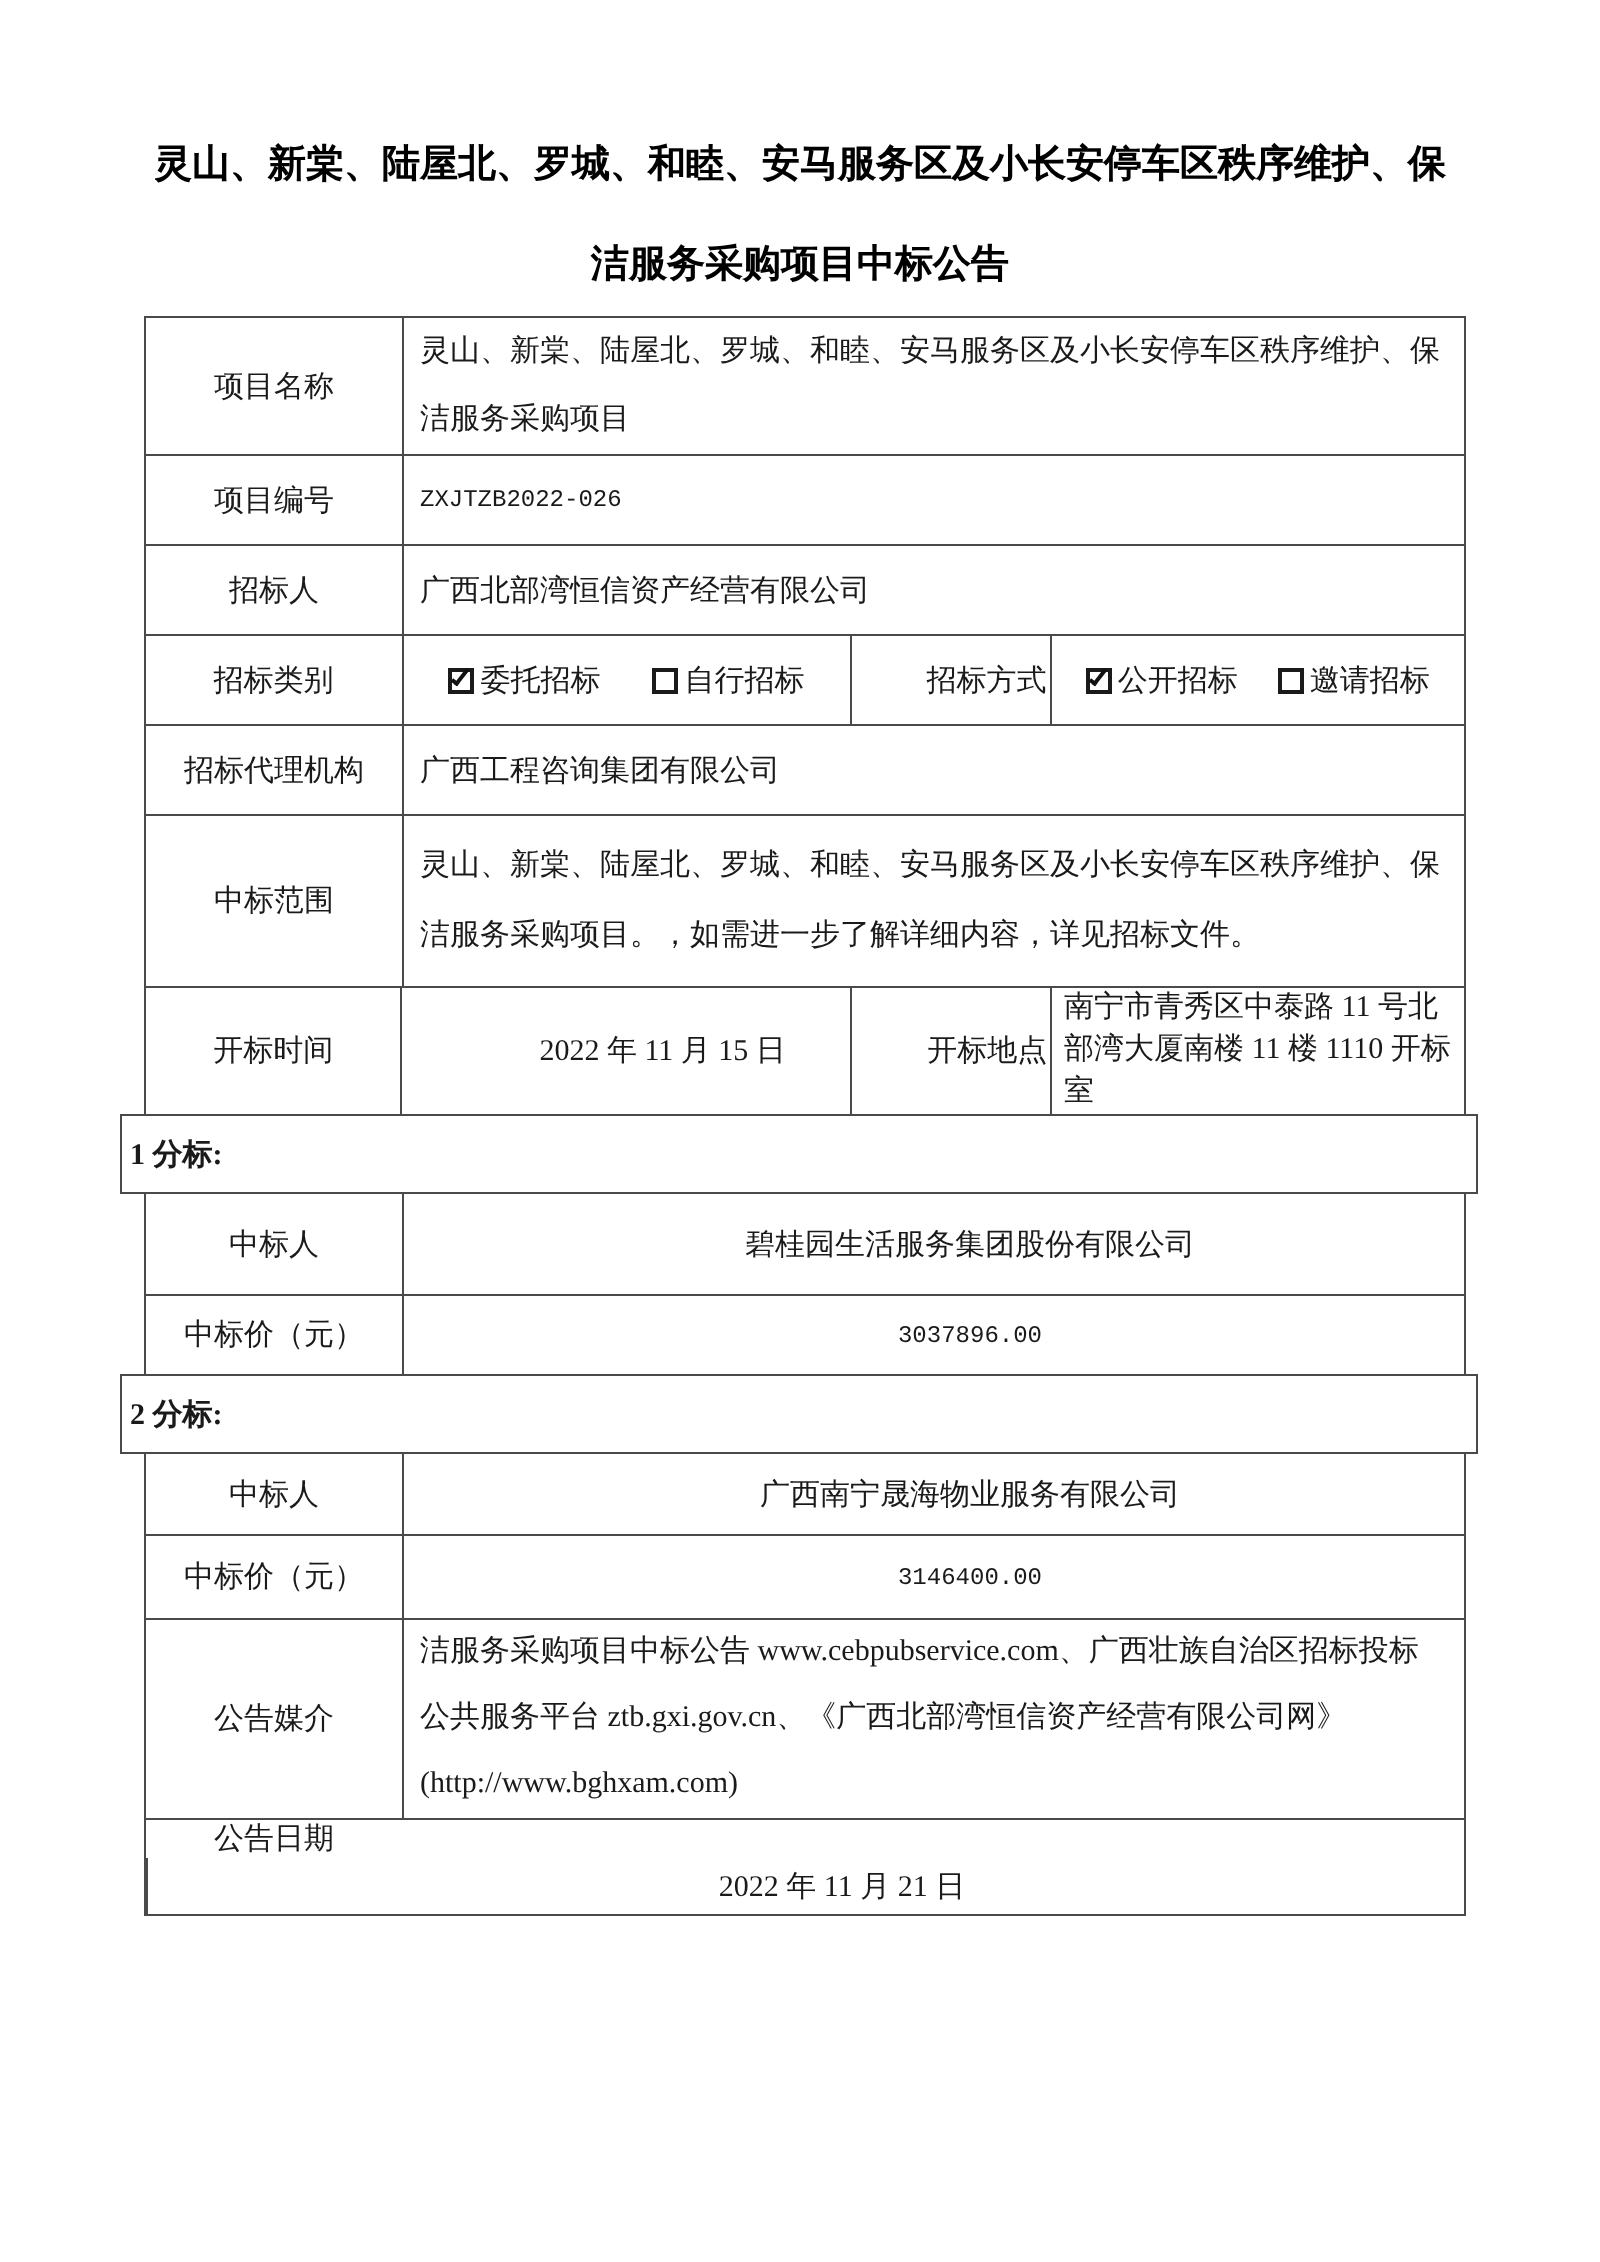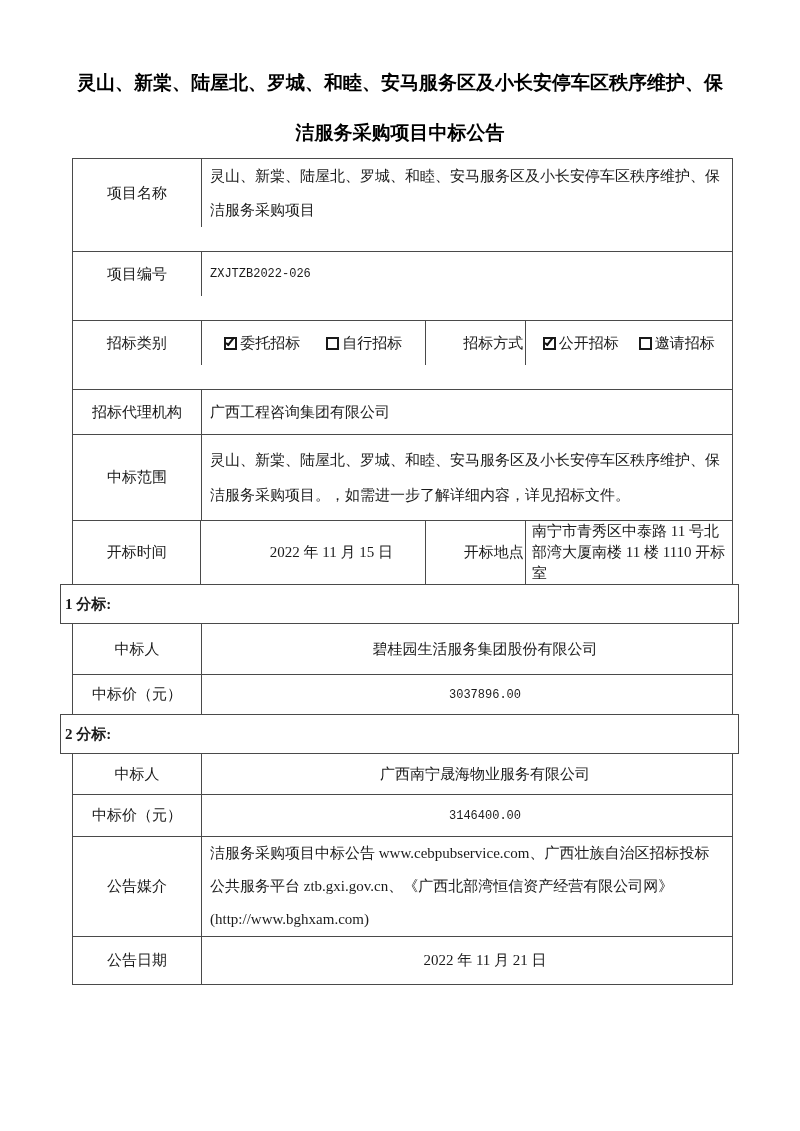--- a/index.html
+++ b/index.html
@@ -35,22 +35,22 @@
   .td{display:flex;align-items:center;min-width:0;padding-left:36px;}
   .td + .td{border-left:1px solid #4a4a4a;}
 
   .label{width:128px;justify-content:center;text-align:left;padding:0 2px;}
   .content{flex:1;padding:0 8px;text-align:left;}
   .center{flex:1;justify-content:center;text-align:center;}
   .w225{width:225px;}
   .w100{width:100px;justify-content:center;text-align:center;}
   .w208{width:208px;}
 
-  .h68{height:68px;}.h45{height:45px;margin-top:24px;}.h86{height:86px;}.h64{height:64px;}
-  .h50{height:50px;}.h40{height:40px;}.h42{height:42px;}.h100{height:100px;}.h48{height:48px;}
+  .h68{height:68px;}.h45{height:45px;}.h86{height:86px;}.h64{height:64px;}
+  .h50{height:50px;}.h40{height:40px;}.h42{height:42px;}.h100{height:100px;}.h48{height:48px;flex-direction:column;}
 
   .lh34{line-height:34px;}
   .lh35{line-height:35px;}
   .lh33{line-height:33px;padding:2px 8px;}
   .place{line-height:21px;padding:2px 6px;}
 
   .mono{font-family:"Liberation Mono","DejaVu Sans Mono",monospace;font-size:12px;}
 
   .opts{justify-content:center;gap:26px;padding:0 4px;}
   .opts.tight{gap:20px;}
@@ -82,20 +82,24 @@
       <div class="tr h68">
         <div class="td label">项目名称</div>
         <div class="td content lh34">灵山、新棠、陆屋北、罗城、和睦、安马服务区及小长安停车区秩序维护、保洁服务采购项目</div>
       </div>
 
       <div class="tr h45">
         <div class="td label">项目编号</div>
         <div class="td content mono">ZXJTZB2022-026</div>
       </div>
 
+      <div class="tr h45">
+        <div class="td label">招标人</div>
+        <div class="td content">广西北部湾恒信资产经营有限公司</div>
+      </div>
 
       <div class="tr h45">
         <div class="td label">招标类别</div>
         <div class="td opts w225">
           <span class="opt">
             <span class="cb checked"></span>
             <span>委托招标</span>
           </span>
           <span class="opt">
             <span class="cb"></span>

